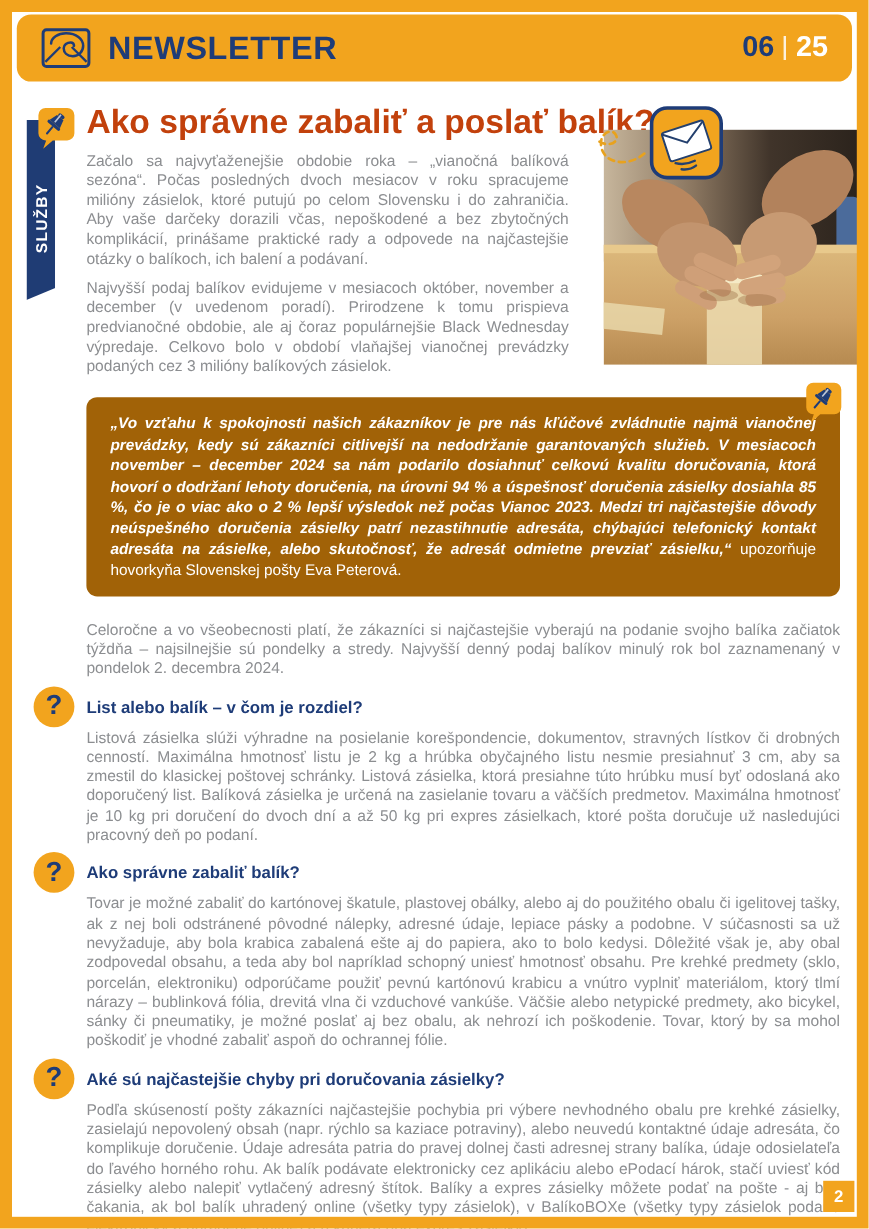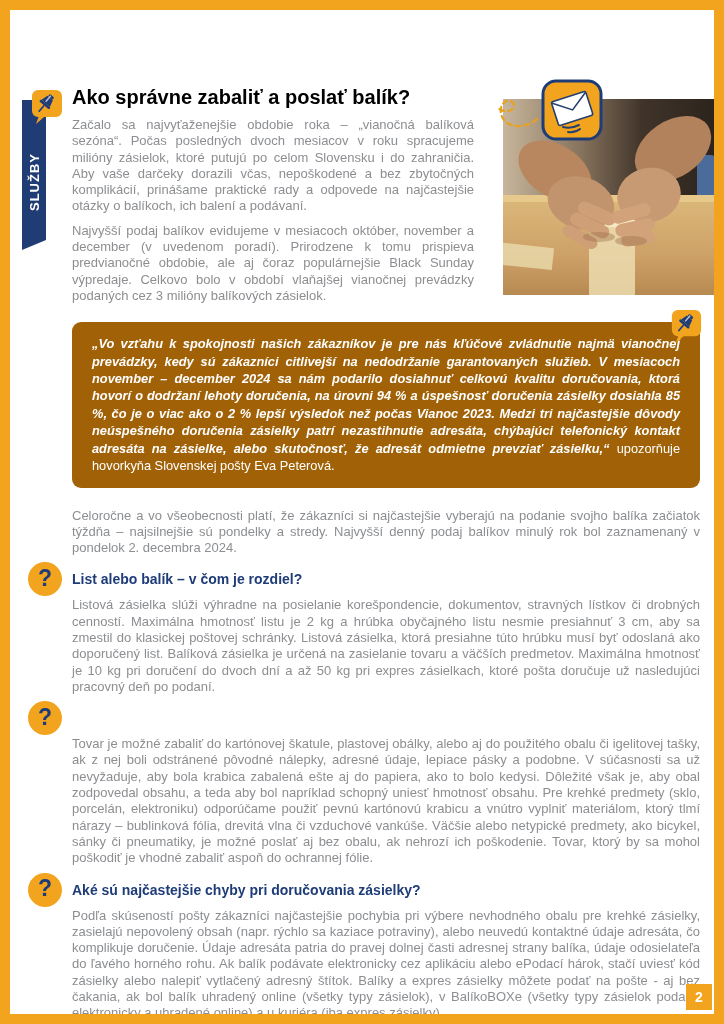--- a/index.html
+++ b/index.html
@@ -32,21 +32,21 @@
     writing-mode:vertical-rl;transform:rotate(180deg);color:#ffffff;font-weight:bold;
     font-size:13px;letter-spacing:1px;padding-bottom:14px;
   }
 
   .pin{position:absolute;width:38px;height:38px;z-index:35;}
   .pin-title{left:27px;top:87px;}
   .pin-quote{top:-15px;right:-4px;position:absolute;width:37px;height:37px;}
 
   
   main{position:absolute;left:72px;right:24px;top:86px;z-index:10;}
-  h1{margin:0 0 8px 0;color:#000000;font-size:20px;line-height:1.15;font-weight:bold;}
+  h1{margin:0 0 8px 0;color:#c2410c;font-size:28px;line-height:1.15;font-weight:bold;}
   p{margin:0 0 8px 0;color:#8C8E91;font-size:13px;line-height:16.3px;text-align:justify;}
 
   .lead-row{display:flex;gap:29px;}
   .lead-text{width:402px;flex:none;}
   .photo{position:relative;width:214px;height:196px;margin:-18px 0 0 0;flex:none;}
   .photo > svg.shot{position:absolute;inset:0;width:100%;height:100%;}
   .badge{position:absolute;top:-20px;left:38px;width:62px;height:62px;}
   .trail{position:absolute;top:-20px;left:-10px;width:46px;height:52px;}
 
   .quote{
@@ -72,20 +72,35 @@
     position:absolute;right:12px;bottom:14px;width:26px;height:26px;background:#F2A41E;
     display:flex;align-items:center;justify-content:center;color:#ffffff;font-weight:bold;
     font-size:14px;z-index:45;
   }
 </style>
 </head>
 <body>
 
 <div class="page">
 
+  <header class="topbar">
+    <div class="logo">
+      <svg viewBox="0 0 44 38" fill="none" stroke="#1E3C78">
+        <rect x="2" y="3" width="40" height="32" rx="3" stroke-width="2.6"></rect>
+        <path d="M4 31 L17 18 M40 31 L27 18" stroke-width="2"></path>
+        <path d="M9 15 c0-5 6-9 13-9 9 0 15 5 15 11 0 5-4 9-9 9 -5 0-8-3-8-7 0-3 3-5 6-5 2 0 3 1 3 3" stroke-width="2.2" stroke-linecap="round"></path>
+      </svg>
+    </div>
+    <div class="brand">NEWSLETTER</div>
+    <div class="issue">
+      <span class="m">06</span>
+      <span class="sep"></span>
+      <span class="y">25</span>
+    </div>
+  </header>
 
   <aside class="ribbon">
     <span class="ribbon-text">SLUŽBY</span>
   </aside>
 
   <div class="pin pin-title">
     <svg viewBox="0 0 38 38">
       <path d="M11 3 h18 a6 6 0 0 1 6 6 v15 a6 6 0 0 1 -6 6 H17 l-8 7 2.5-7 H11 a6 6 0 0 1 -6 -6 V9 a6 6 0 0 1 6 -6 z" fill="#F2A41E"></path>
       <g transform="rotate(40 19 16)">
         <rect x="16" y="6.5" width="6" height="3" rx="1.5" fill="#1E3C78"></rect>
@@ -96,21 +111,21 @@
       </g>
     </svg>
   </div>
 
   <main>
     <h1>Ako správne zabaliť a poslať balík?</h1>
 
     <div class="lead-row">
       <div class="lead-text">
         <p>Začalo sa najvyťaženejšie obdobie roka – „vianočná balíková sezóna“. Počas posledných dvoch mesiacov v roku spracujeme milióny zásielok, ktoré putujú po celom Slovensku i do zahraničia. Aby vaše darčeky dorazili včas, nepoškodené a bez zbytočných komplikácií, prinášame praktické rady a odpovede na najčastejšie otázky o balíkoch, ich balení a podávaní.</p>
-        <p>Najvyšší podaj balíkov evidujeme v mesiacoch október, november a december (v uvedenom poradí). Prirodzene k tomu prispieva predvianočné obdobie, ale aj čoraz populárnejšie Black Sunday výpredaje. Celkovo bolo v období vlaňajšej vianočnej prevádzky podaných cez 3 milióny balíkových zásielok.</p>
+        <p>Najvyšší podaj balíkov evidujeme v mesiacoch október, november a december (v uvedenom poradí). Prirodzene k tomu prispieva predvianočné obdobie, ale aj čoraz populárnejšie Black Wednesday výpredaje. Celkovo bolo v období vlaňajšej vianočnej prevádzky podaných cez 3 milióny balíkových zásielok.</p>
       </div>
 
       <figure class="photo">
         <svg class="shot" viewBox="0 0 214 196" preserveAspectRatio="none">
           <defs>
             <linearGradient id="pgBg" x1="0" y1="0" x2="1" y2="0">
               <stop offset="0" stop-color="#c7b69c"></stop>
               <stop offset="0.35" stop-color="#8a7660"></stop>
               <stop offset="0.65" stop-color="#40342a"></stop>
               <stop offset="1" stop-color="#2b231c"></stop>
@@ -191,20 +206,21 @@
         <h2>List alebo balík – v čom je rozdiel?</h2>
       </div>
       <p>Listová zásielka slúži výhradne na posielanie korešpondencie, dokumentov, stravných lístkov či drobných cenností. Maximálna hmotnosť listu je 2 kg a hrúbka obyčajného listu nesmie presiahnuť 3 cm, aby sa zmestil do klasickej poštovej schránky. Listová zásielka, ktorá presiahne túto hrúbku musí byť odoslaná ako doporučený list. Balíková zásielka je určená na zasielanie tovaru a väčších predmetov. Maximálna hmotnosť je 10 kg pri doručení do dvoch dní a až 50 kg pri expres zásielkach, ktoré pošta doručuje už nasledujúci pracovný deň po podaní.</p>
     </section>
 
     <section>
       <div class="sec-head">
         <span class="qmark">
             <i>?</i>
           </span>
+        <h2>Ako správne zabaliť balík?</h2>
       </div>
       <p>Tovar je možné zabaliť do kartónovej škatule, plastovej obálky, alebo aj do použitého obalu či igelitovej tašky, ak z nej boli odstránené pôvodné nálepky, adresné údaje, lepiace pásky a podobne. V súčasnosti sa už nevyžaduje, aby bola krabica zabalená ešte aj do papiera, ako to bolo kedysi. Dôležité však je, aby obal zodpovedal obsahu, a teda aby bol napríklad schopný uniesť hmotnosť obsahu. Pre krehké predmety (sklo, porcelán, elektroniku) odporúčame použiť pevnú kartónovú krabicu a vnútro vyplniť materiálom, ktorý tlmí nárazy – bublinková fólia, drevitá vlna či vzduchové vankúše. Väčšie alebo netypické predmety, ako bicykel, sánky či pneumatiky, je možné poslať aj bez obalu, ak nehrozí ich poškodenie. Tovar, ktorý by sa mohol poškodiť je vhodné zabaliť aspoň do ochrannej fólie.</p>
     </section>
 
     <section>
       <div class="sec-head">
         <span class="qmark">
             <i>?</i>
           </span>
         <h2>Aké sú najčastejšie chyby pri doručovania zásielky?</h2>

